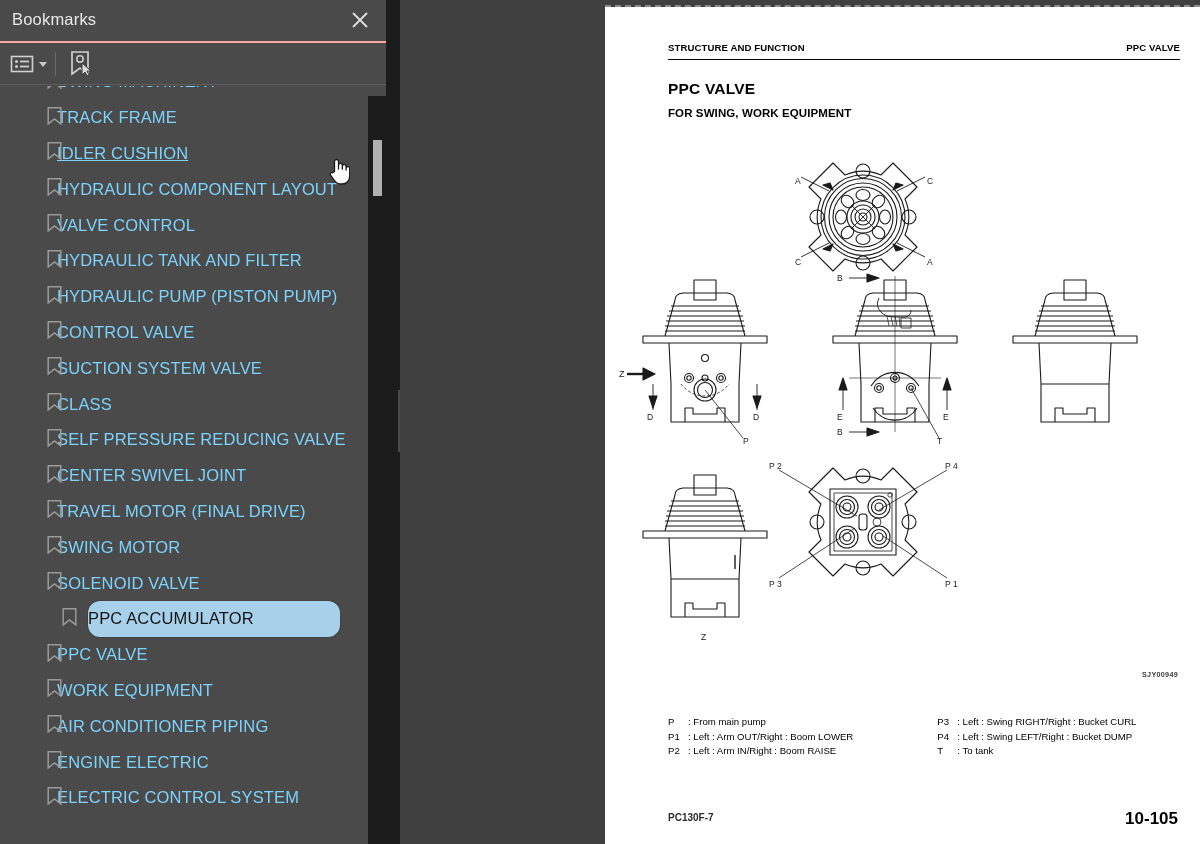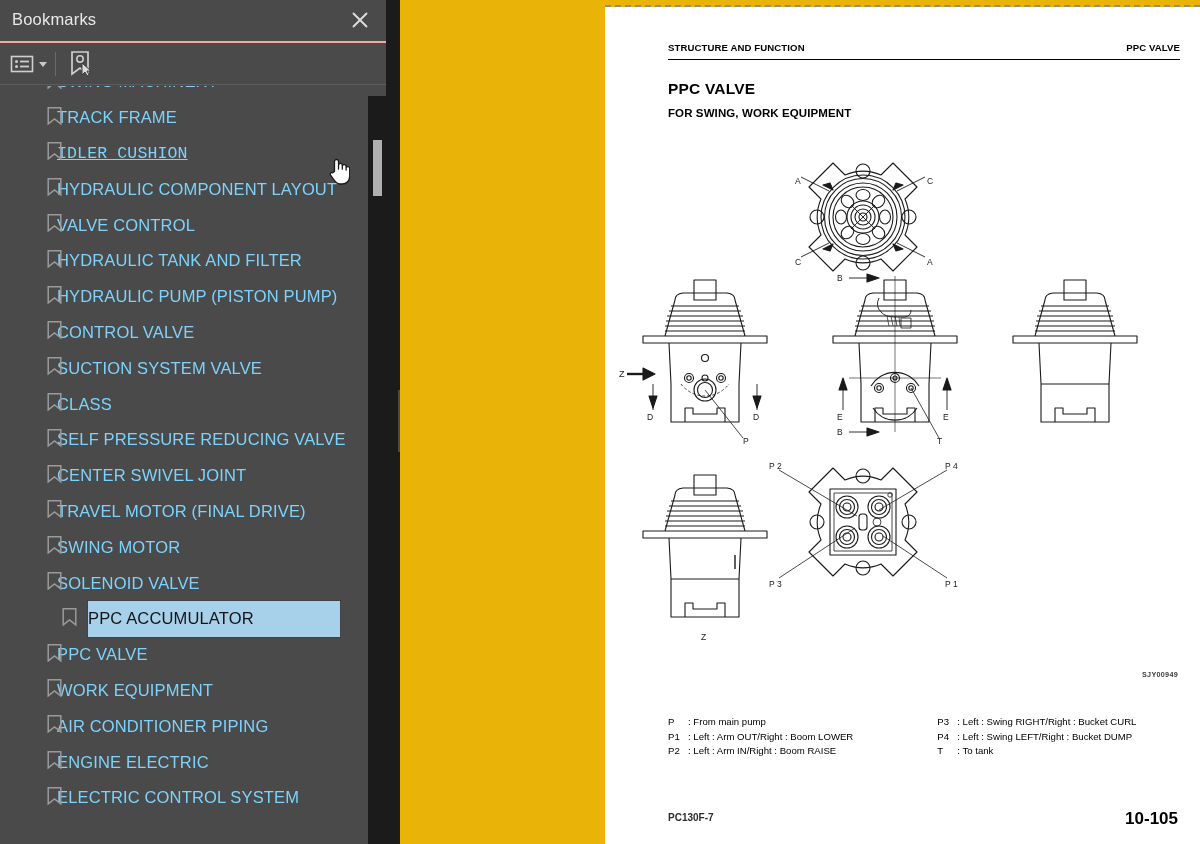--- a/index.html
+++ b/index.html
@@ -72,27 +72,28 @@
     cursor: pointer;
   }
   .bm-ico {
     position: absolute; left: 62px; top: 50%;
     transform: translate(-100%, -50%);
   }
   .bm-label {
     font-size: 16.5px; color: #7dd3fc;
     letter-spacing: .15px; white-space: nowrap;
   }
-  .bm-row.hovered .bm-label { text-decoration: underline; font-family: Liberation Mono, monospace; }
+  .bm-row.hovered .bm-label { text-decoration: underline; }
   .bm-row.selected {
     background: #a7d0ea;
     margin-left: 88px;
     padding-left: 0;
     width: 252px;
     outline: 1px dotted #3b3b3b;
+    border-radius: 12px;
   }
   .bm-row.selected .bm-label { color: #141414; }
   .bm-row.selected .bm-ico { left: -26px; transform: translate(0,-50%); }
 
   
   #bm-scroll-track {
     position: absolute; left: 368px; top: 96px;
     width: 19px; height: 748px;
     background: #1b1b1b;
   }
@@ -122,21 +123,21 @@
   #collapse-handle .tri {
     width: 0; height: 0;
     border-top: 6px solid transparent;
     border-bottom: 6px solid transparent;
     border-right: 8px solid #d3d3d3;
   }
 
   
   #viewer {
     position: absolute; left: 400px; top: 0;
-    width: 800px; height: 844px; background: #eab308;
+    width: 800px; height: 844px; background: #404040;
   }
   #page-break {
     position: absolute; left: 205px; top: 5px;
     width: 595px; height: 0;
     border-top: 2px dashed #8d8d8d;
   }
   #pdf-page {
     position: absolute; left: 205px; top: 7px;
     width: 600px; height: 840px; background: #ffffff;
   }

